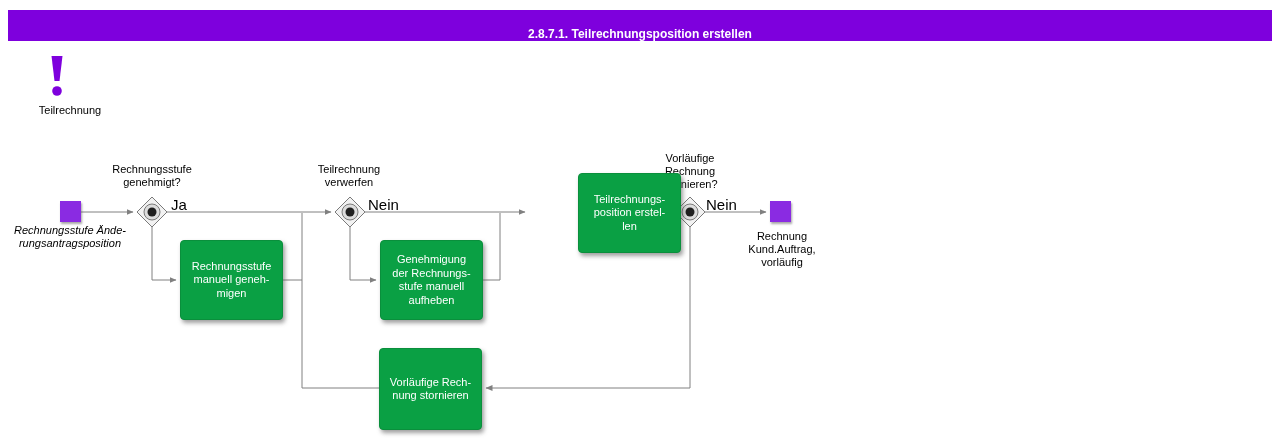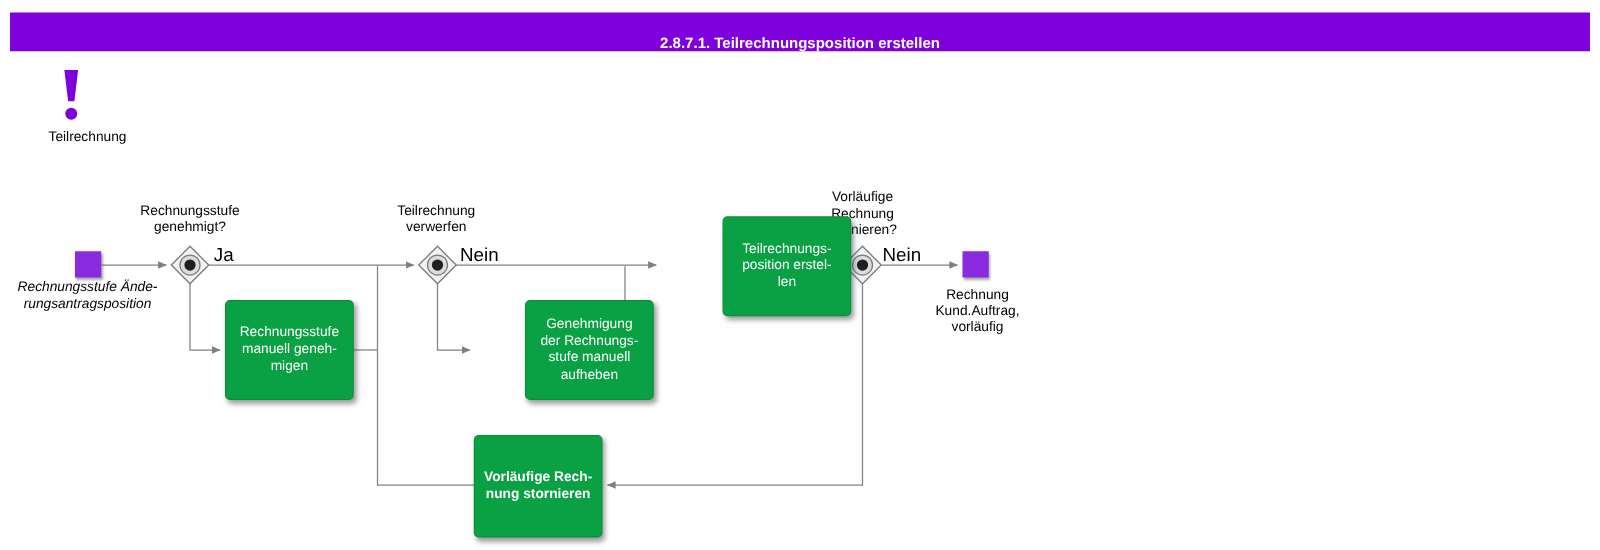--- a/index.html
+++ b/index.html
@@ -108,28 +108,28 @@
   <div class="label branch" style="left:368px; top:198px;">Nein</div>
 
   <div class="label center" style="left:690px; top:152px;">Vorläufige
 Rechnung
 stornieren?</div>
   <div class="label branch" style="left:706px; top:198px;">Nein</div>
 
   <div class="activity" style="left:180px; top:240px; height:80px;">Rechnungsstufe
 manuell geneh-
 migen</div>
-  <div class="activity" style="left:380px; top:240px; height:80px;margin-left:40px;">Genehmigung
+  <div class="activity" style="left:380px; top:240px; height:80px;">Genehmigung
 der Rechnungs-
 stufe manuell
 aufheben</div>
   <div class="activity" style="left:530px; top:173px; height:80px;margin-left:48px;">Teilrechnungs-
 position erstel-
 len</div>
-  <div class="activity" style="left:379px; top:348px; height:82px;font-weight:bold;">Vorläufige Rech-
+  <div class="activity" style="left:379px; top:348px; height:82px;">Vorläufige Rech-
 nung stornieren</div>
 
   <div class="event" style="left:770px; top:201px;"></div>
   <div class="label center" style="left:782px; top:230px;">Rechnung
 Kund.Auftrag,
 vorläufig</div>
 
 </div>
 
 </body></html>

